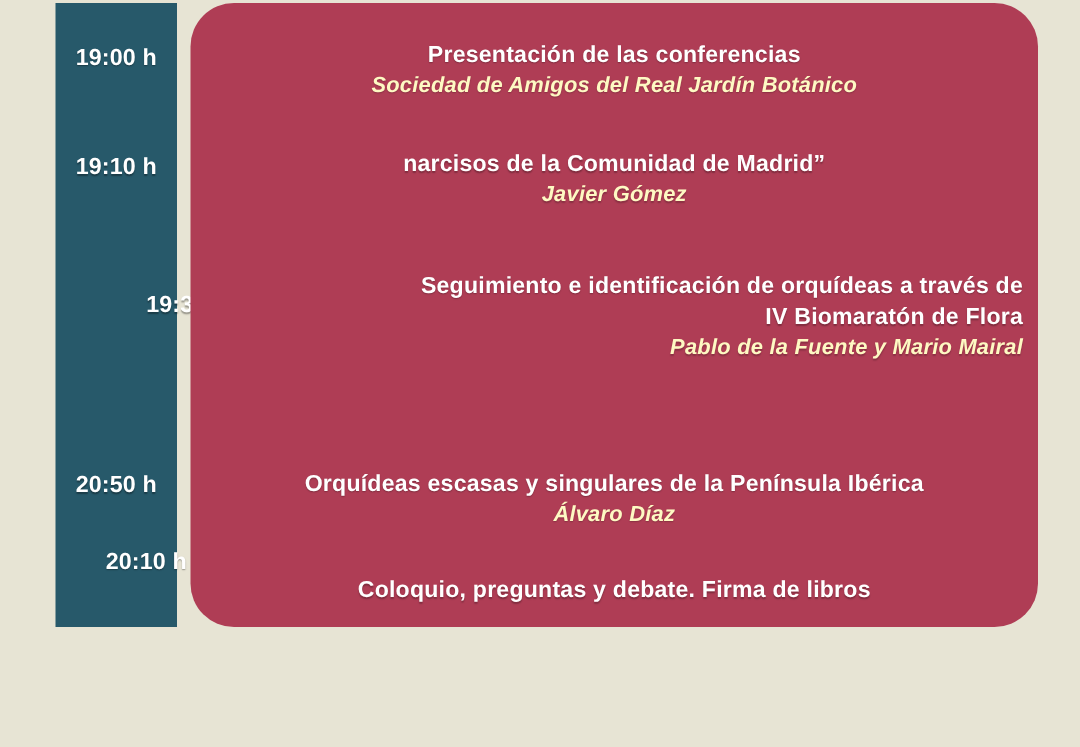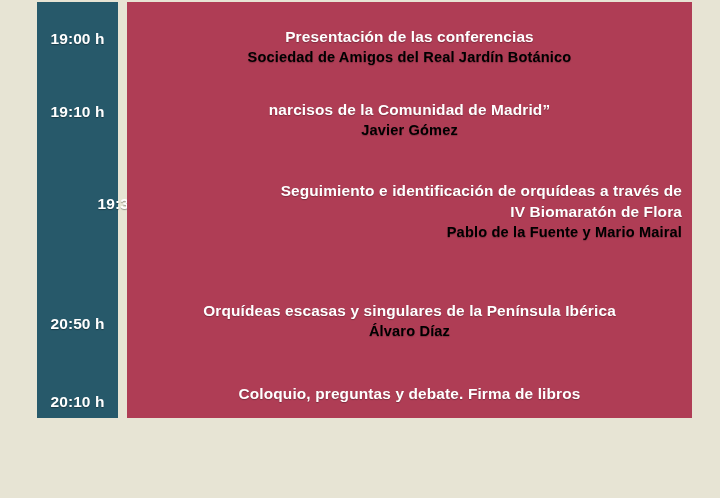--- a/index.html
+++ b/index.html
@@ -55,20 +55,21 @@
   }
 
   .program-column {
     position: absolute;
     left: 127px;
     top: 2px;
     width: 565px;
     height: 416px;
     background: #af3d55;
     box-sizing: border-box;
+    border-radius: 29px;
   }
 
   .session {
     position: absolute;
     left: 0;
     width: 565px;
     text-align: center;
     box-sizing: border-box;
     padding: 0 10px;
   }
@@ -77,27 +78,28 @@
     color: #ffffff;
     font-size: 15.4px;
     font-weight: bold;
     line-height: 21px;
     letter-spacing: .15px;
     text-shadow: 0 1px 1px rgba(0,0,0,.28);
     margin: 0;
   }
 
   .session-speaker {
-    color: #000000;
+    color: #fef9c3;
     font-size: 14.6px;
     font-weight: bold;
     line-height: 20px;
     letter-spacing: .15px;
     text-shadow: 0 1px 1px rgba(0,0,0,.22);
     margin: 0;
+    font-style: italic;
   }
 
   
   .photo-strip {
     position: absolute;
     left: 0;
     top: 420px;
     width: 720px;
     height: 78px;
   }
@@ -107,42 +109,42 @@
 
 <div class="poster">
 
   <div class="schedule">
 
     <div class="time-column">
       <div class="time-slot" style="top:28px;">19:00 h</div>
       <div class="time-slot" style="top:101px;">19:10 h</div>
       <div class="time-slot" style="top:193px;margin-left:47px;">19:30 h</div>
       <div class="time-slot" style="top:313px;">20:50 h</div>
-      <div class="time-slot" style="top:391px;">20:10 h</div>
+      <div class="time-slot" style="top:364px;margin-left:20px;">20:10 h</div>
     </div>
 
     <div class="program-column">
 
       <div class="session" style="top:24px;">
         <p class="session-title">Presentación  de las conferencias</p>
         <p class="session-speaker">Sociedad de Amigos del Real Jardín Botánico</p>
       </div>
 
       <div class="session" style="top:97px;">
         <p class="session-title">narcisos  de la Comunidad  de Madrid”</p>
         <p class="session-speaker">Javier Gómez</p>
       </div>
 
       <div class="session" style="top:178px;text-align:right;">
         <p class="session-title">Seguimiento  e identificación  de orquídeas  a través de</p>
         <p class="session-title">IV Biomaratón  de Flora</p>
         <p class="session-speaker">Pablo de la Fuente y Mario Mairal</p>
       </div>
 
-      <div class="session" style="top:298px;">
+      <div class="session" style="top:310px;">
         <p class="session-title">Orquídeas  escasas  y singulares  de la Península  Ibérica</p>
         <p class="session-speaker">Álvaro Díaz</p>
       </div>
 
       <div class="session" style="top:381px;">
         <p class="session-title">Coloquio,  preguntas  y debate. Firma de libros</p>
       </div>
 
     </div>
   </div>

